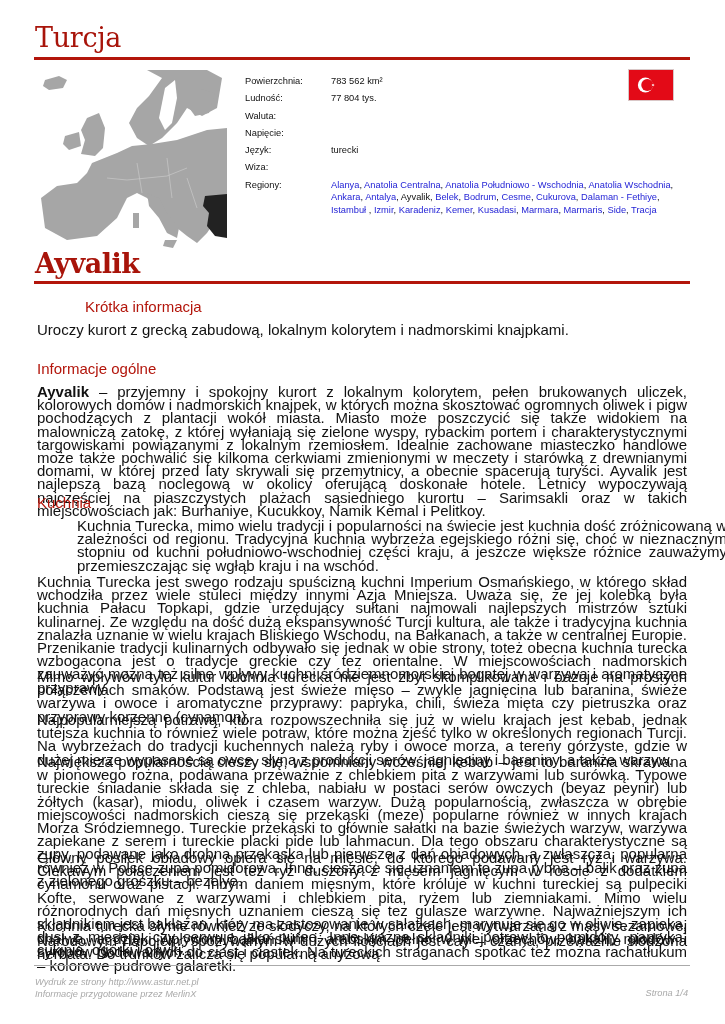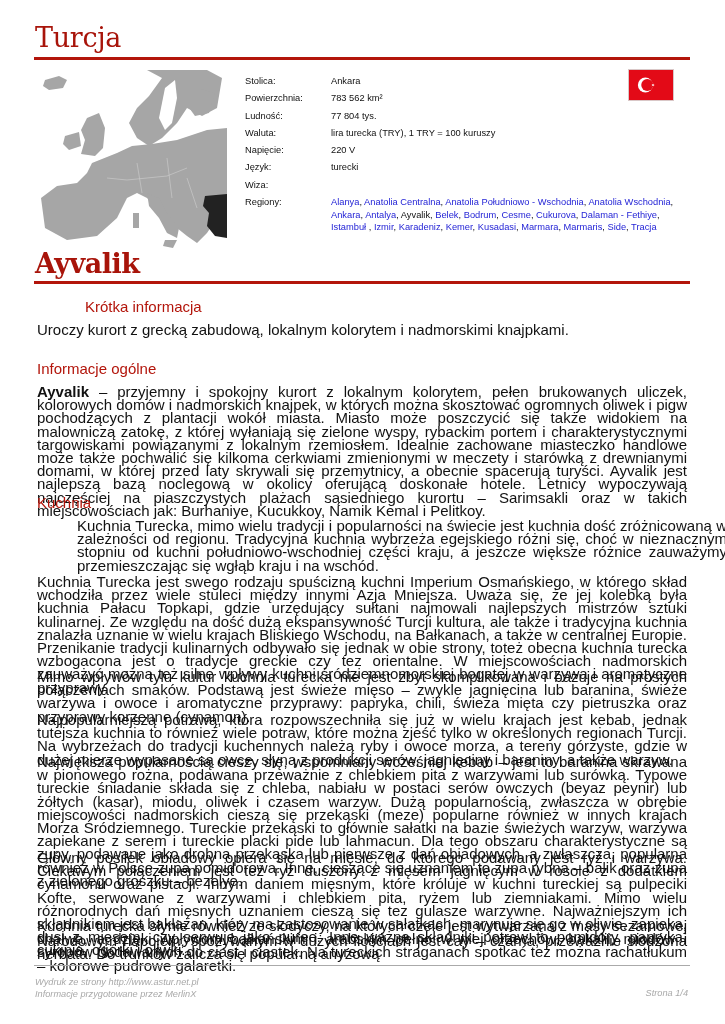--- a/index.html
+++ b/index.html
@@ -68,38 +68,32 @@
 
   <path d="M128 20 L138 12 L140 30 L135 55 L128 62 L122 50 Z" fill="#ffffff"></path>
 
   <path d="M168 128 L190 126 L190 170 L178 168 L170 158 L172 145 L166 138 Z" fill="#222222"></path>
 
   <path d="M70 110 L90 112 L110 110 L130 108 L150 100 M100 95 L105 125 M130 90 L135 130 M150 110 L160 140" stroke="#cfcfcf" stroke-width="0.6" fill="none"></path>
 </svg>
 
 <div class="facts">
   <div class="fact-row">
-    <span class="fact-label">Stolica:</span>
-    <span class="fact-value">Ankara</span>
-  </div>
-  <div class="fact-row">
     <span class="fact-label">Powierzchnia:</span>
     <span class="fact-value">783 562 km²</span>
   </div>
   <div class="fact-row">
     <span class="fact-label">Ludność:</span>
     <span class="fact-value">77 804 tys.</span>
   </div>
   <div class="fact-row">
     <span class="fact-label">Waluta:</span>
-    <span class="fact-value">lira turecka (TRY), 1 TRY = 100 kuruszy</span>
   </div>
   <div class="fact-row">
     <span class="fact-label">Napięcie:</span>
-    <span class="fact-value">220 V</span>
   </div>
   <div class="fact-row">
     <span class="fact-label">Język:</span>
     <span class="fact-value">turecki</span>
   </div>
   <div class="fact-row">
     <span class="fact-label">Wiza:</span>
   </div>
   <div class="fact-row">
     <span class="fact-label">Regiony:</span>

